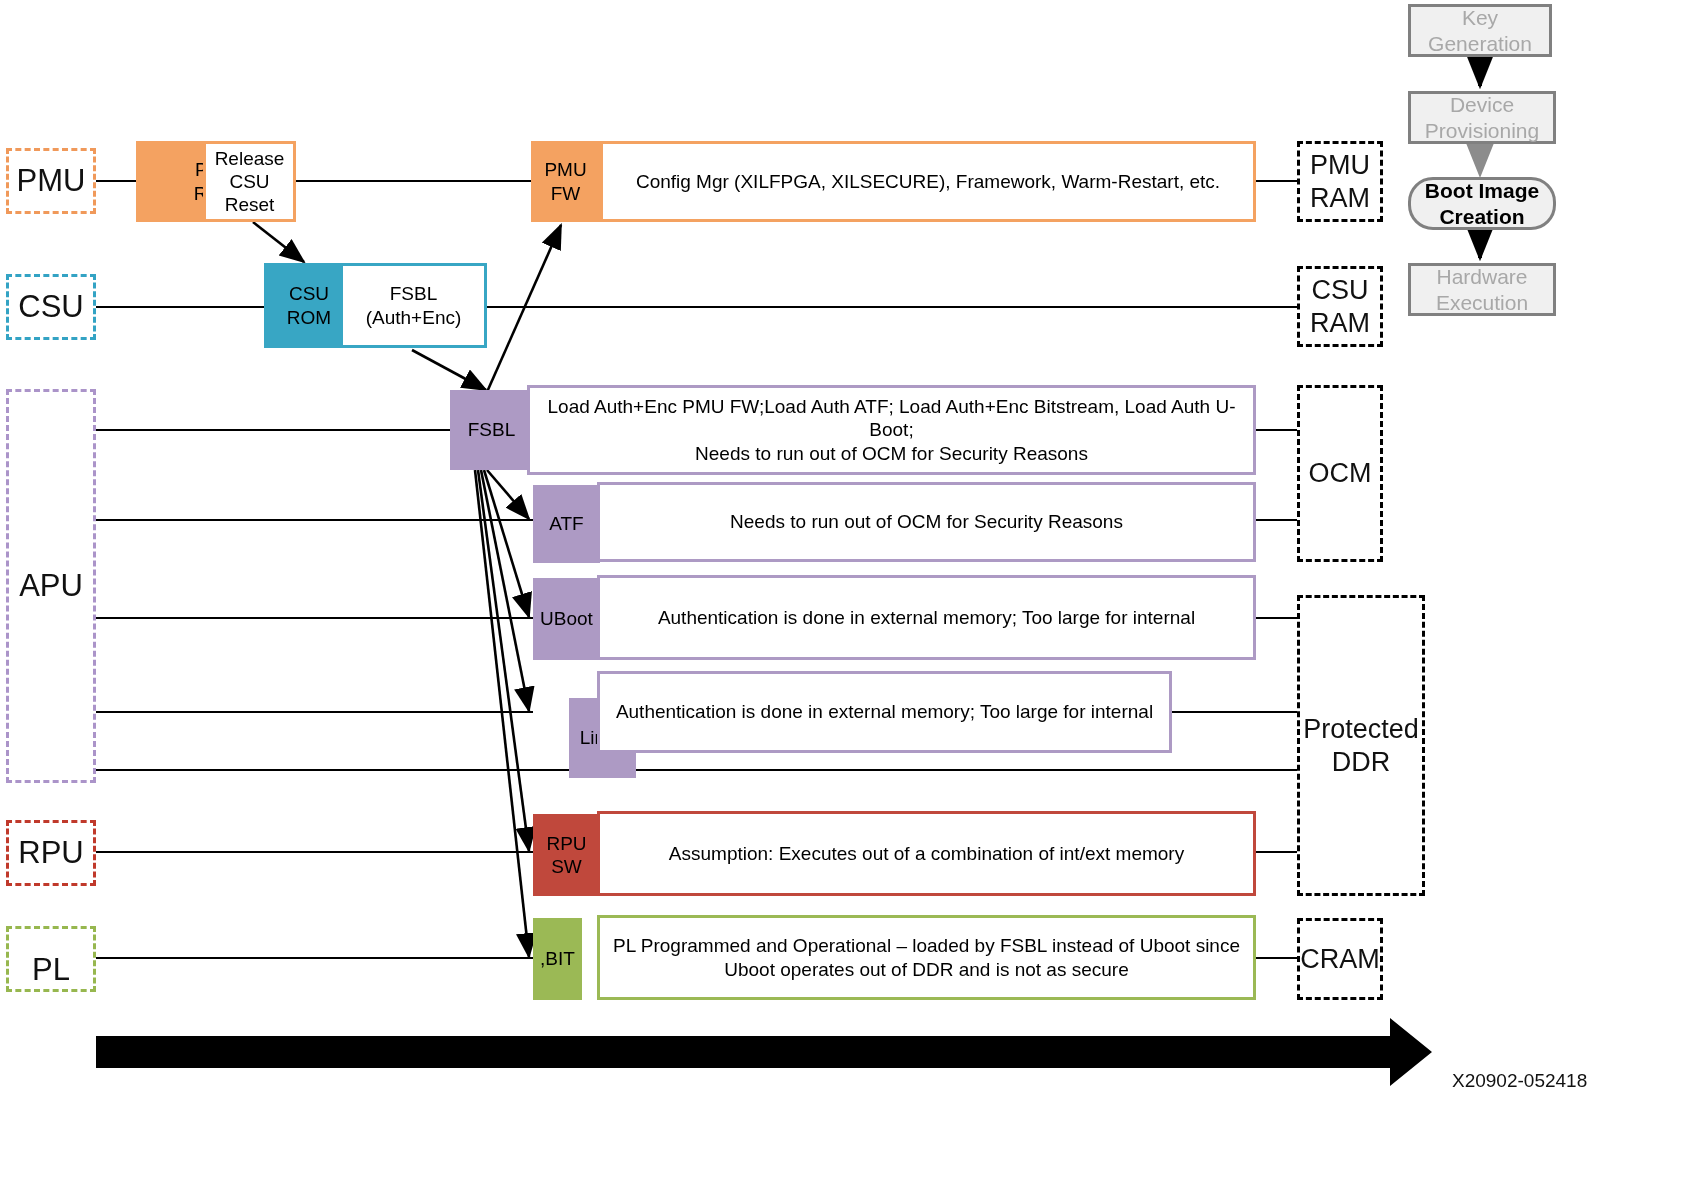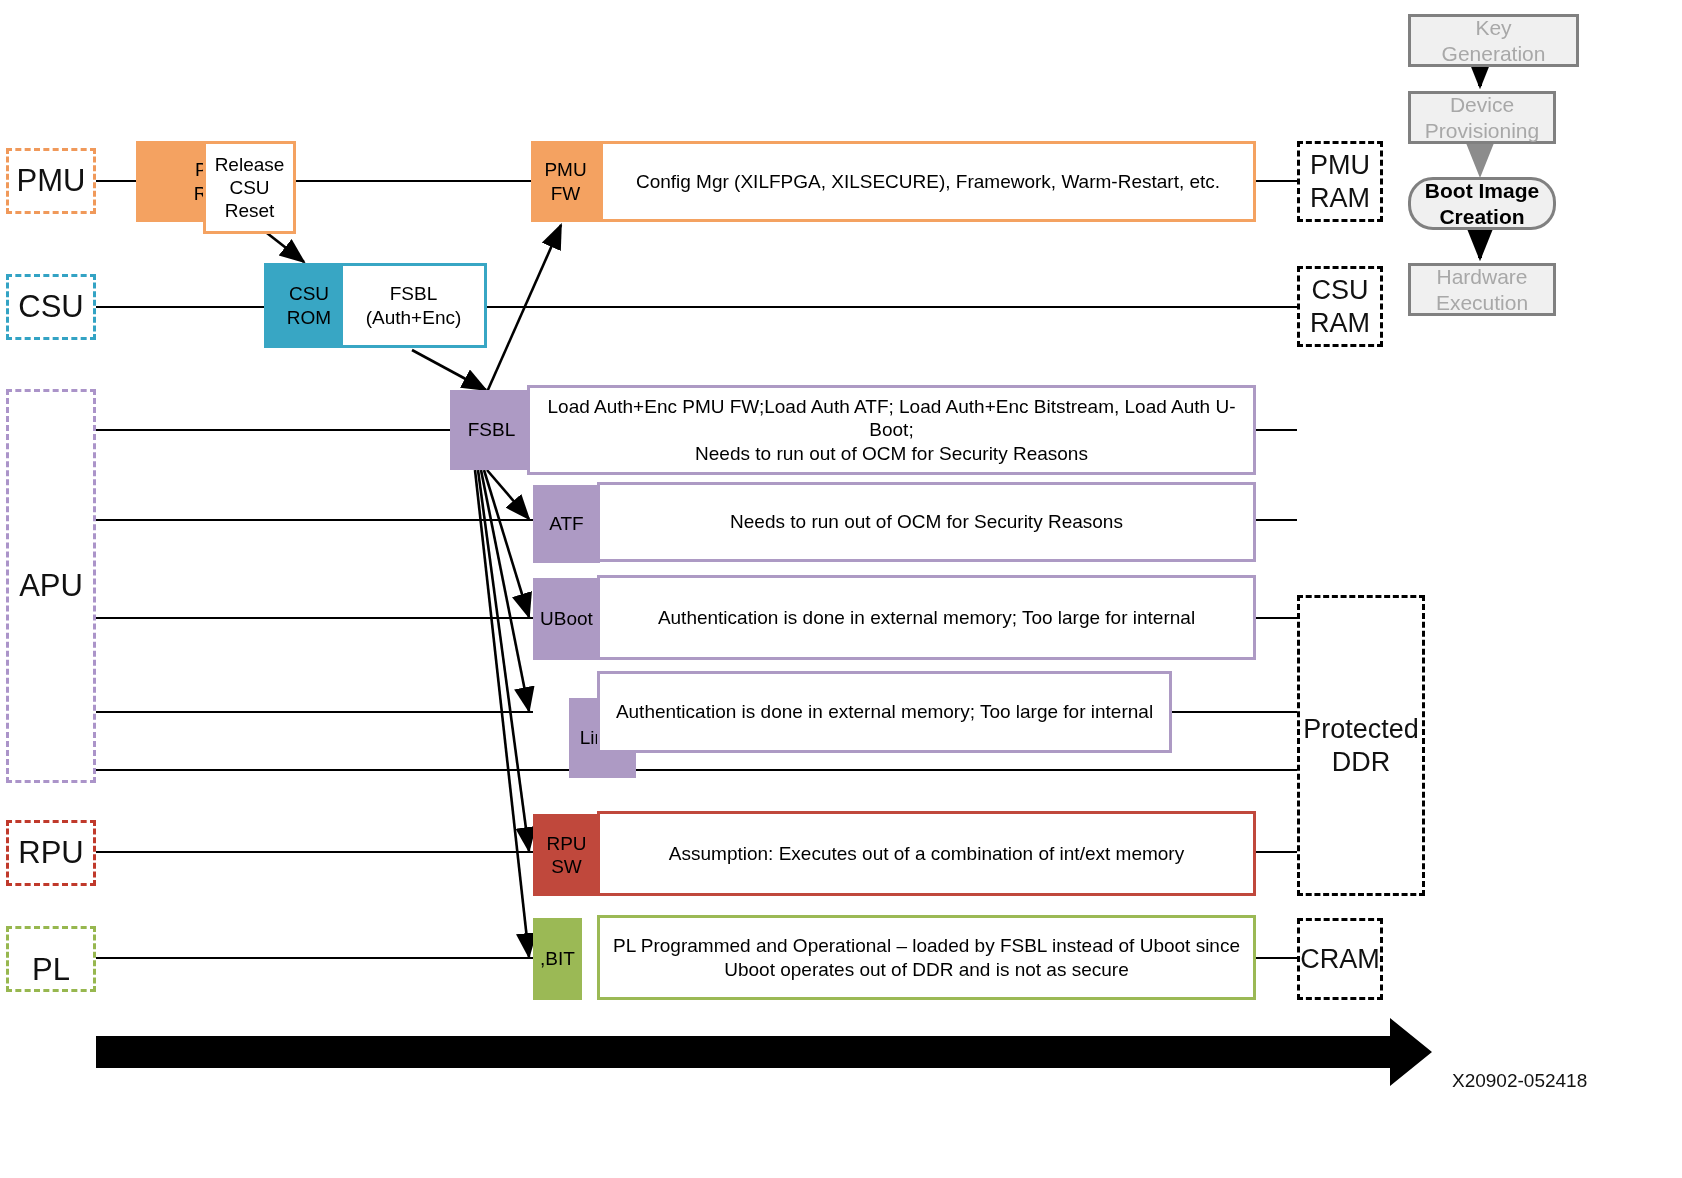--- a/index.html
+++ b/index.html
@@ -128,21 +128,21 @@
     <span class="dbox-lbl">RPU</span>
   </div>
   <div class="n dbox pl" style="left:6px;top:926px;width:90px;height:66px;">
     <span class="dbox-lbl">PL</span>
   </div>
 
   <div class="n chip orange" style="left:136px;top:141px;width:160px;height:81px;">
     <span style="white-space:pre-line;">PMU
 ROM</span>
   </div>
-  <div class="n innerwhite orange" style="left:203px;top:141px;width:93px;height:93px;">
+  <div class="n innerwhite orange" style="left:203px;top:141px;width:93px;height:81px;">
     <span style="white-space:pre-line;">Release
 CSU
 Reset</span>
   </div>
 
   <div class="n chip orange" style="left:531px;top:141px;width:69px;height:81px;">
     <span style="white-space:pre-line;">PMU
 FW</span>
   </div>
   <div class="n desc orange" style="left:600px;top:141px;width:656px;height:81px;">
@@ -204,29 +204,32 @@
   </div>
 
   <div class="n dbox mem" style="left:1297px;top:141px;width:86px;height:81px;">
     <span class="dbox-lbl sm" style="white-space:pre-line;">PMU
 RAM</span>
   </div>
   <div class="n dbox mem" style="left:1297px;top:266px;width:86px;height:81px;">
     <span class="dbox-lbl sm" style="white-space:pre-line;">CSU
 RAM</span>
   </div>
+  <div class="n dbox mem" style="left:1297px;top:385px;width:86px;height:177px;">
+    <span class="dbox-lbl sm" style="white-space:pre-line;">OCM</span>
+  </div>
   <div class="n dbox mem" style="left:1297px;top:595px;width:128px;height:301px;">
     <span class="dbox-lbl sm" style="white-space:pre-line;">Protected
 DDR</span>
   </div>
   <div class="n dbox mem" style="left:1297px;top:918px;width:86px;height:82px;">
     <span class="dbox-lbl sm" style="white-space:pre-line;">CRAM</span>
   </div>
 
-  <div class="n flowbox" style="left:1408px;top:14px;width:171px;height:53px;">
+  <div class="n flowbox" style="left:1408px;top:4px;width:144px;height:53px;">
     <span style="white-space:pre-line;">Key
 Generation</span>
   </div>
   <div class="n flowbox" style="left:1408px;top:91px;width:148px;height:53px;">
     <span style="white-space:pre-line;">Device
 Provisioning</span>
   </div>
   <div class="n flowbox active" style="left:1408px;top:177px;width:148px;height:53px;">
     <span style="white-space:pre-line;">Boot Image
 Creation</span>

